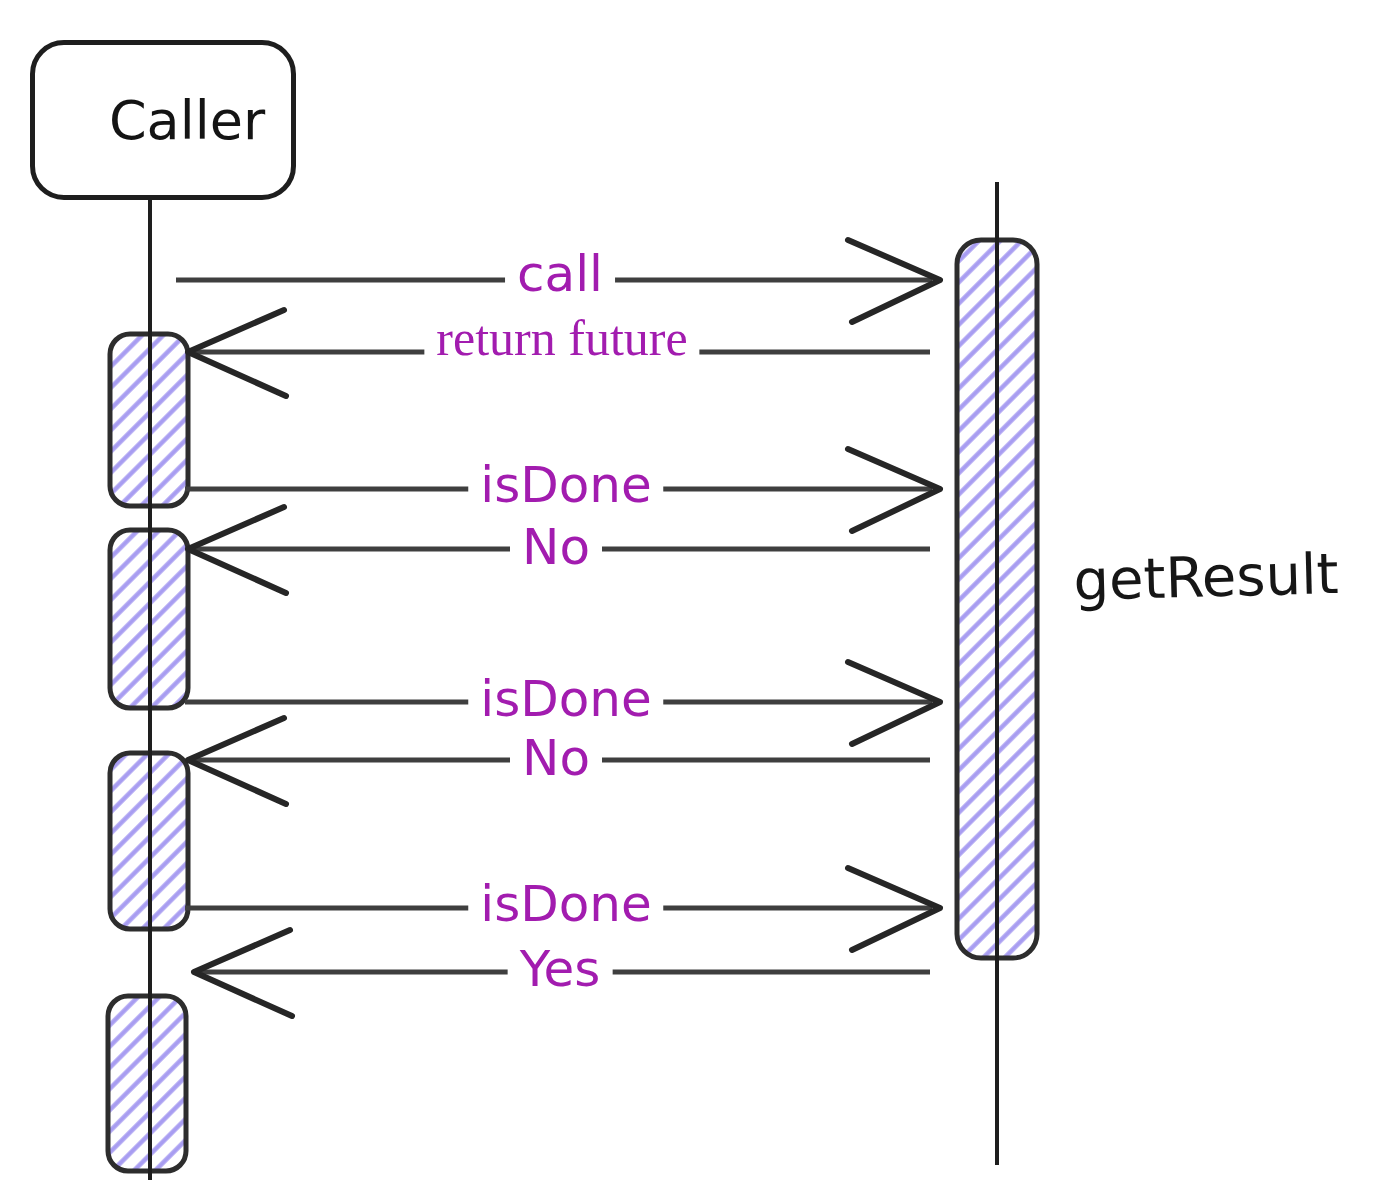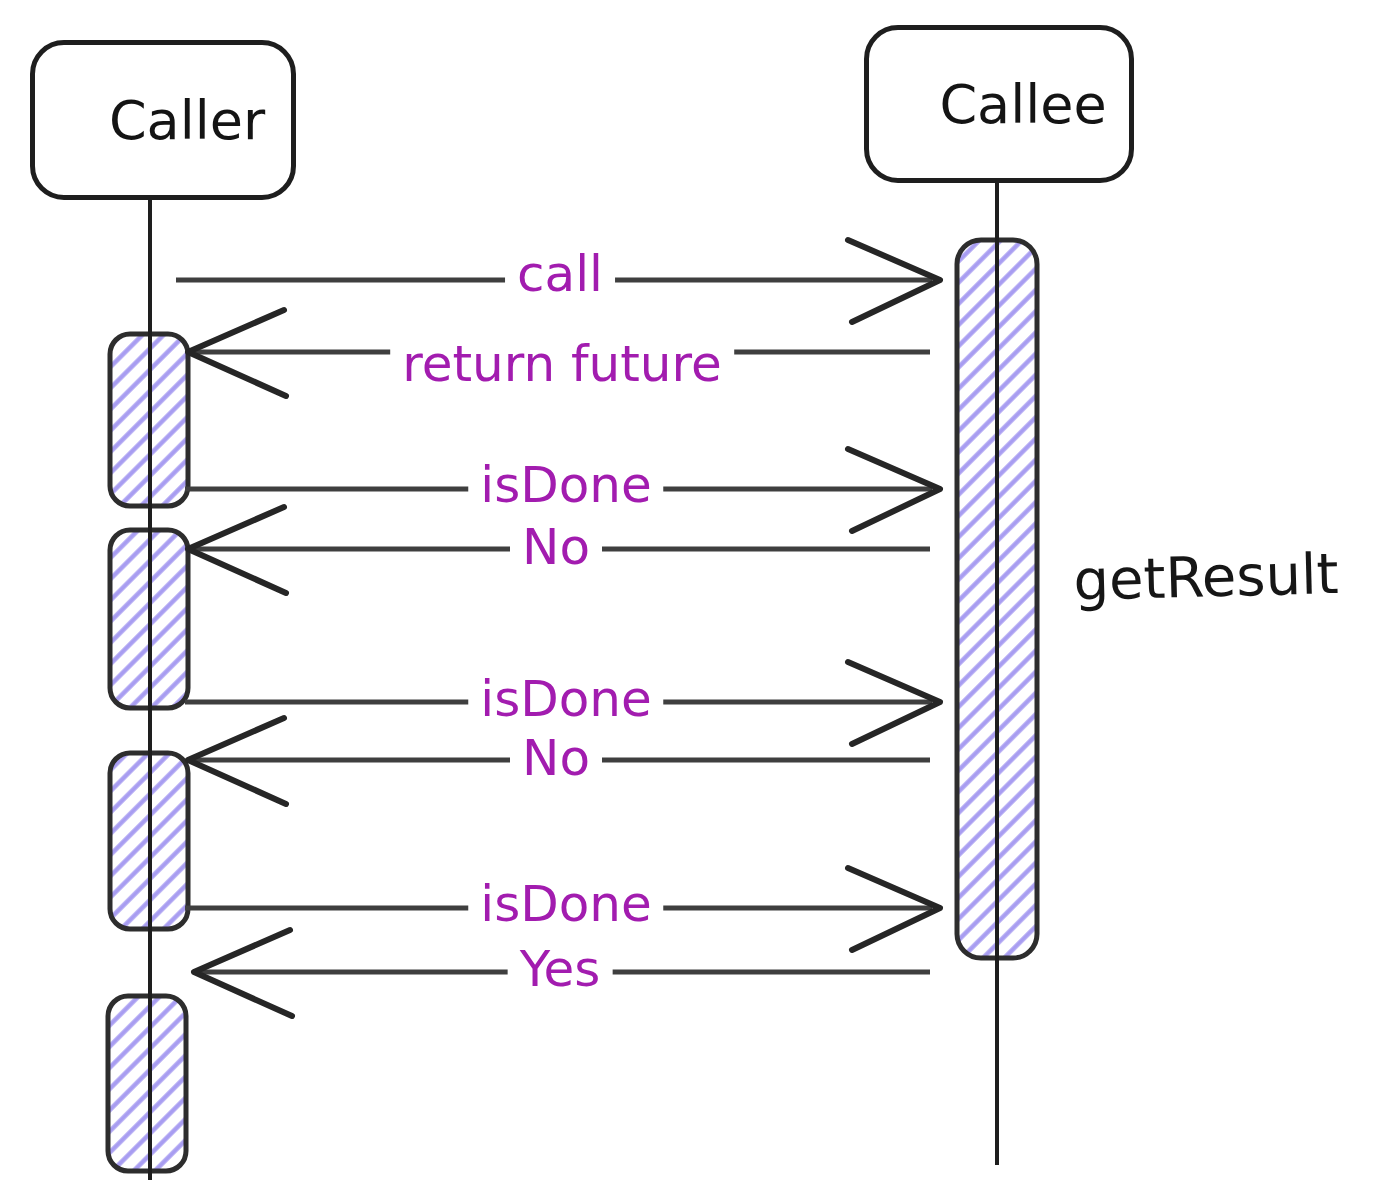--- a/index.html
+++ b/index.html
@@ -127,27 +127,24 @@
 
     <g>
       <line x1="930" y1="972" x2="200" y2="972" stroke="#3f3f3f" stroke-width="5"></line>
       <polyline points="290,930 194,972 292,1016" fill="none" stroke="#262626" stroke-width="6" stroke-linecap="round" stroke-linejoin="round"></polyline>
     </g>
   </svg>
 
   <div class="actor-box actor-caller">
     <span>Caller</span>
   </div>
-  <div class="actor-box actor-callee">
-    <span>Callee</span>
-  </div>
 
 
   <div class="msg-label" style="left:560px; top:274px;">call</div>
-  <div class="msg-label" style="left:562px; top:364px;">return future</div>
+  <div class="msg-label" style="left:562px; top:338px;font-family:Liberation Serif, serif;">return future</div>
   <div class="msg-label" style="left:566px; top:485px;">isDone</div>
   <div class="msg-label" style="left:556px; top:547px;">No</div>
   <div class="msg-label" style="left:566px; top:699px;">isDone</div>
   <div class="msg-label" style="left:556px; top:758px;">No</div>
   <div class="msg-label" style="left:566px; top:904px;">isDone</div>
   <div class="msg-label" style="left:560px; top:969px;">Yes</div>
 
   <div class="note-label" style="left:1206px; top:577px;">getResult</div>
 
 </div>

